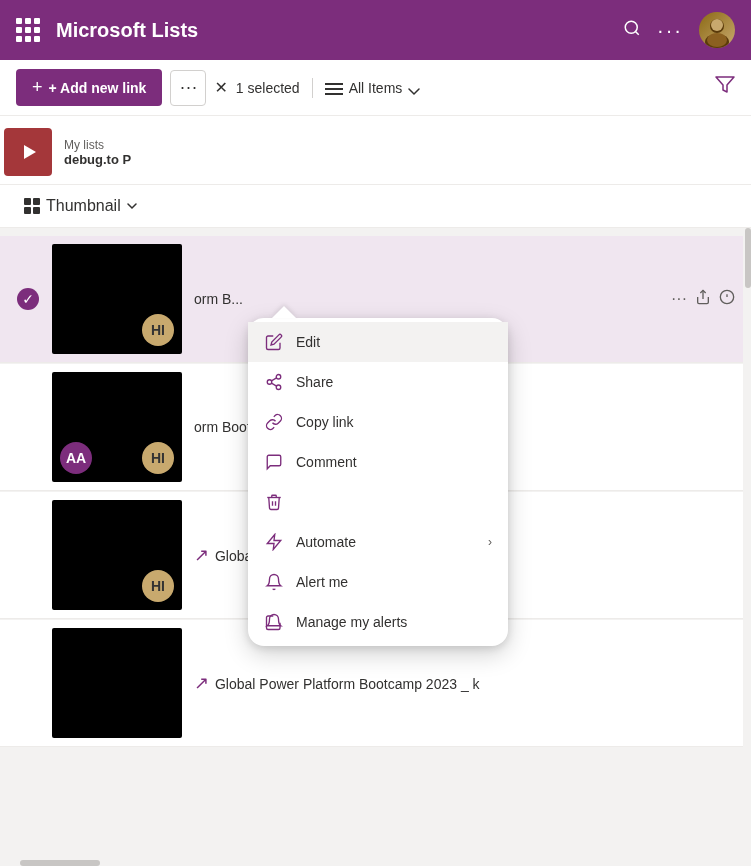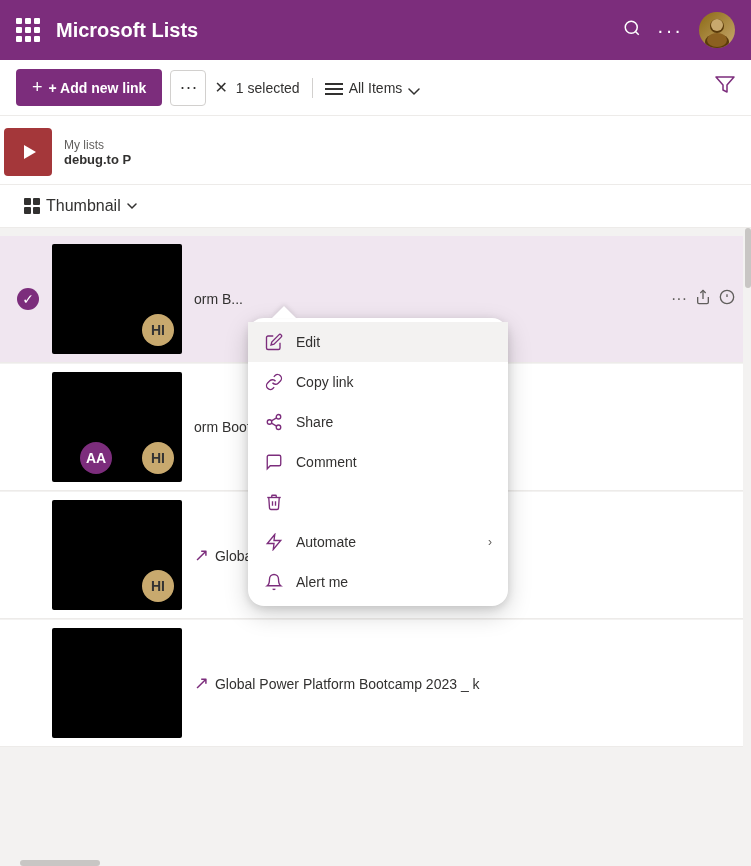--- a/index.html
+++ b/index.html
@@ -306,21 +306,20 @@
     .avatar-badge.hi {
       background: #c8a96e;
       color: #333;
     }
 
     .avatar-badge.aa {
       background: #7c2d7c;
       left: 8px;
       bottom: 8px;
       right: auto;
-      margin-left: 20px;
     }
 
     .item-title {
       font-size: 14px;
       color: #323130;
       flex: 1;
     }
 
     .item-actions {
       display: flex;
@@ -604,43 +603,43 @@
           <path d="M11 4H4a2 2 0 00-2 2v14a2 2 0 002 2h14a2 2 0 002-2v-7"></path>
           <path d="M18.5 2.5a2.121 2.121 0 013 3L12 15l-4 1 1-4 9.5-9.5z"></path>
         </svg>
       </span>
       <span class="menu-item-label">Edit</span>
     </div>
 
     <div class="menu-item">
       <span class="menu-icon">
         <svg width="18" height="18" viewBox="0 0 24 24" fill="none" stroke="#7c2d7c" stroke-width="1.8">
-          <path d="M10 13a5 5 0 007.54.54l3-3a5 5 0 00-7.07-7.07l-1.72 1.71"></path>
-          <path d="M14 11a5 5 0 00-7.54-.54l-3 3a5 5 0 007.07 7.07l1.71-1.71"></path>
-        </svg>
-      </span>
-      <span class="menu-item-label">Copy link</span>
-    </div>
-
-    <div class="menu-item">
-      <span class="menu-icon">
-        <svg width="18" height="18" viewBox="0 0 24 24" fill="none" stroke="#7c2d7c" stroke-width="1.8">
           <circle cx="18" cy="5" r="3"></circle>
           <circle cx="6" cy="12" r="3"></circle>
           <circle cx="18" cy="19" r="3"></circle>
           <line x1="8.59" y1="13.51" x2="15.42" y2="17.49"></line>
           <line x1="15.41" y1="6.51" x2="8.59" y2="10.49"></line>
         </svg>
       </span>
       <span class="menu-item-label">Share</span>
     </div>
 
     <div class="menu-item">
       <span class="menu-icon">
         <svg width="18" height="18" viewBox="0 0 24 24" fill="none" stroke="#7c2d7c" stroke-width="1.8">
+          <path d="M10 13a5 5 0 007.54.54l3-3a5 5 0 00-7.07-7.07l-1.72 1.71"></path>
+          <path d="M14 11a5 5 0 00-7.54-.54l-3 3a5 5 0 007.07 7.07l1.71-1.71"></path>
+        </svg>
+      </span>
+      <span class="menu-item-label">Copy link</span>
+    </div>
+
+    <div class="menu-item">
+      <span class="menu-icon">
+        <svg width="18" height="18" viewBox="0 0 24 24" fill="none" stroke="#7c2d7c" stroke-width="1.8">
           <path d="M21 15a2 2 0 01-2 2H7l-4 4V5a2 2 0 012-2h14a2 2 0 012 2z"></path>
         </svg>
       </span>
       <span class="menu-item-label">Comment</span>
     </div>
 
     <div class="menu-item">
       <span class="menu-icon">
         <svg width="18" height="18" viewBox="0 0 24 24" fill="none" stroke="#7c2d7c" stroke-width="1.8">
           <polyline points="3 6 5 6 21 6"></polyline>
@@ -665,20 +664,29 @@
     <div class="menu-item">
       <span class="menu-icon">
         <svg width="18" height="18" viewBox="0 0 24 24" fill="none" stroke="#7c2d7c" stroke-width="1.8">
           <path d="M18 8A6 6 0 006 8c0 7-3 9-3 9h18s-3-2-3-9"></path>
           <path d="M13.73 21a2 2 0 01-3.46 0"></path>
         </svg>
       </span>
       <span class="menu-item-label">Alert me</span>
     </div>
 
+    <div class="menu-item">
+      <span class="menu-icon">
+        <svg width="18" height="18" viewBox="0 0 24 24" fill="none" stroke="#7c2d7c" stroke-width="1.8">
+          <path d="M11 4H4a2 2 0 00-2 2v14a2 2 0 002 2h14a2 2 0 002-2v-7"></path>
+          <path d="M18 8A6 6 0 006 8c0 7-3 9-3 9h18s-3-2-3-9"></path>
+        </svg>
+      </span>
+      <span class="menu-item-label">Manage my alerts</span>
+    </div>
 
   </div>
 
   <div class="bottom-scroll" style="position:absolute; bottom:0; left:0; right:0;">
     <div class="bottom-scroll-thumb"></div>
   </div>
 
 </div>
 
 </body></html>

